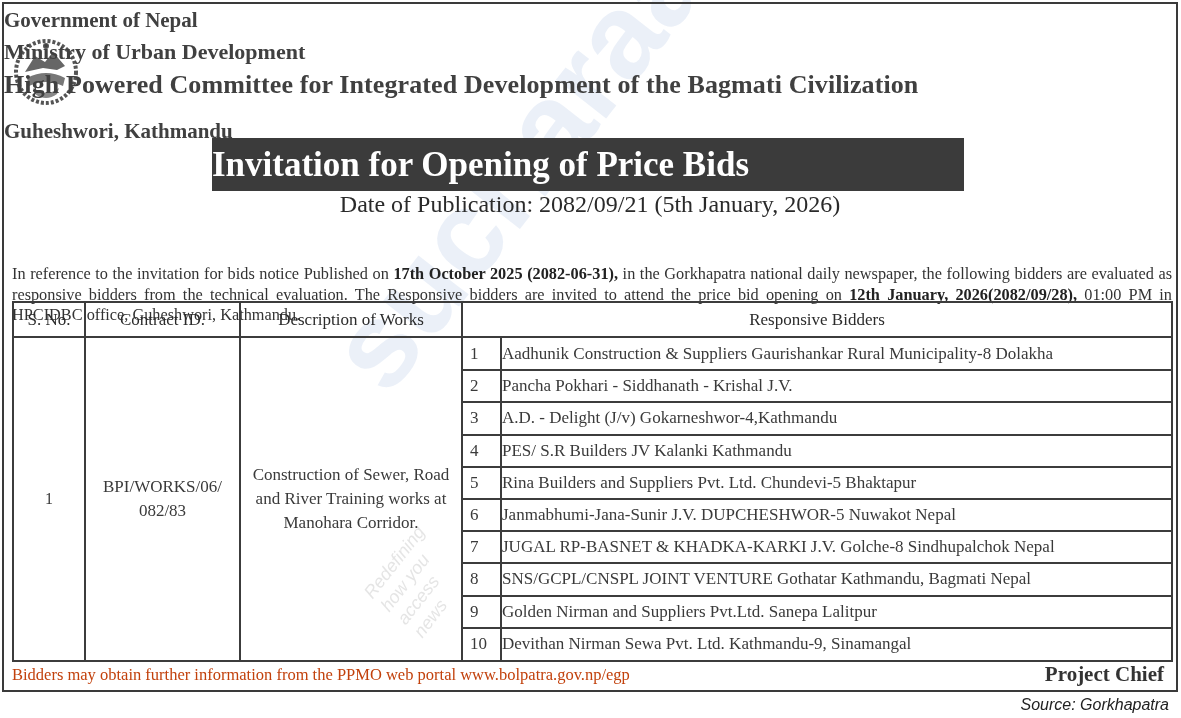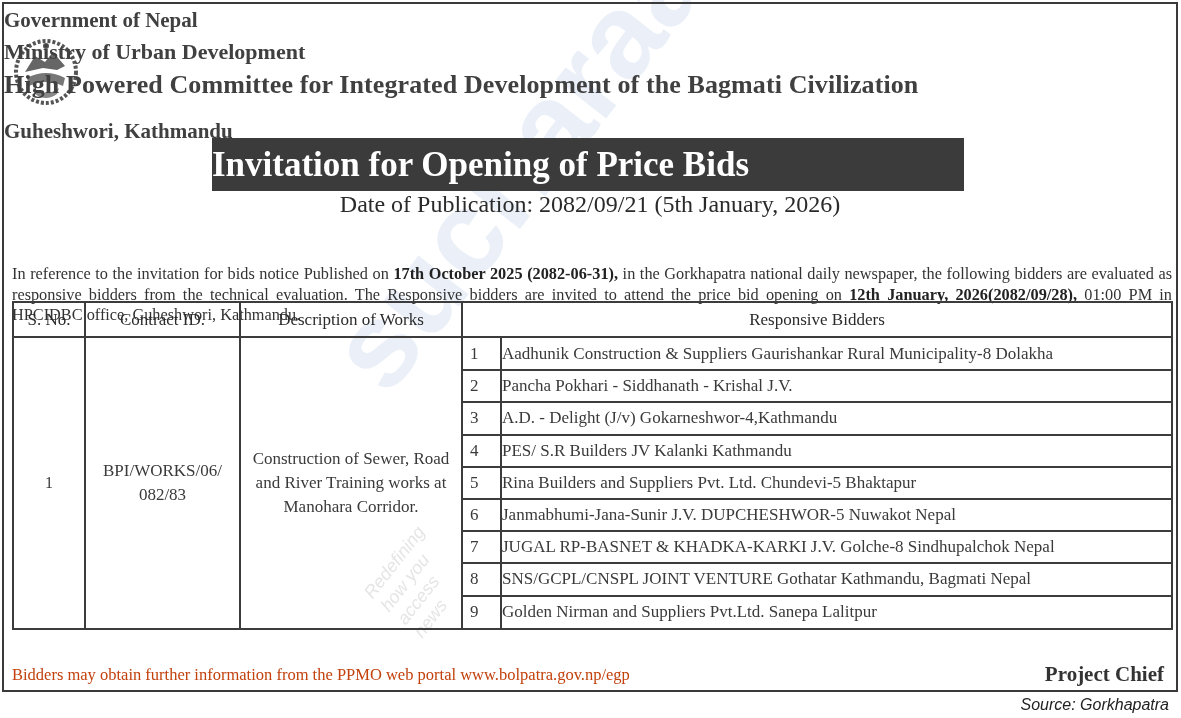--- a/index.html
+++ b/index.html
@@ -136,20 +136,24 @@
                   <td class="name">JUGAL RP-BASNET &amp; KHADKA-KARKI J.V. Golche-8 Sindhupalchok Nepal</td>
                 </tr>
             <tr>
                   <td class="num">8</td>
                   <td class="name">SNS/GCPL/CNSPL JOINT VENTURE Gothatar Kathmandu, Bagmati Nepal</td>
                 </tr>
             <tr>
                   <td class="num">9</td>
                   <td class="name">Golden Nirman and Suppliers Pvt.Ltd. Sanepa Lalitpur</td>
                 </tr>
+            <tr>
+                  <td class="num">10</td>
+                  <td class="name">Devithan Nirman Sewa Pvt. Ltd. Kathmandu-9, Sinamangal</td>
+                </tr>
           </tbody>
             </table>
         </td>
       </tr>
     </tbody>
   </table>
 
   <div class="footer-note">Bidders may obtain further information from the PPMO web portal www.bolpatra.gov.np/egp</div>
   <div class="signatory">Project Chief</div>
 </div>

